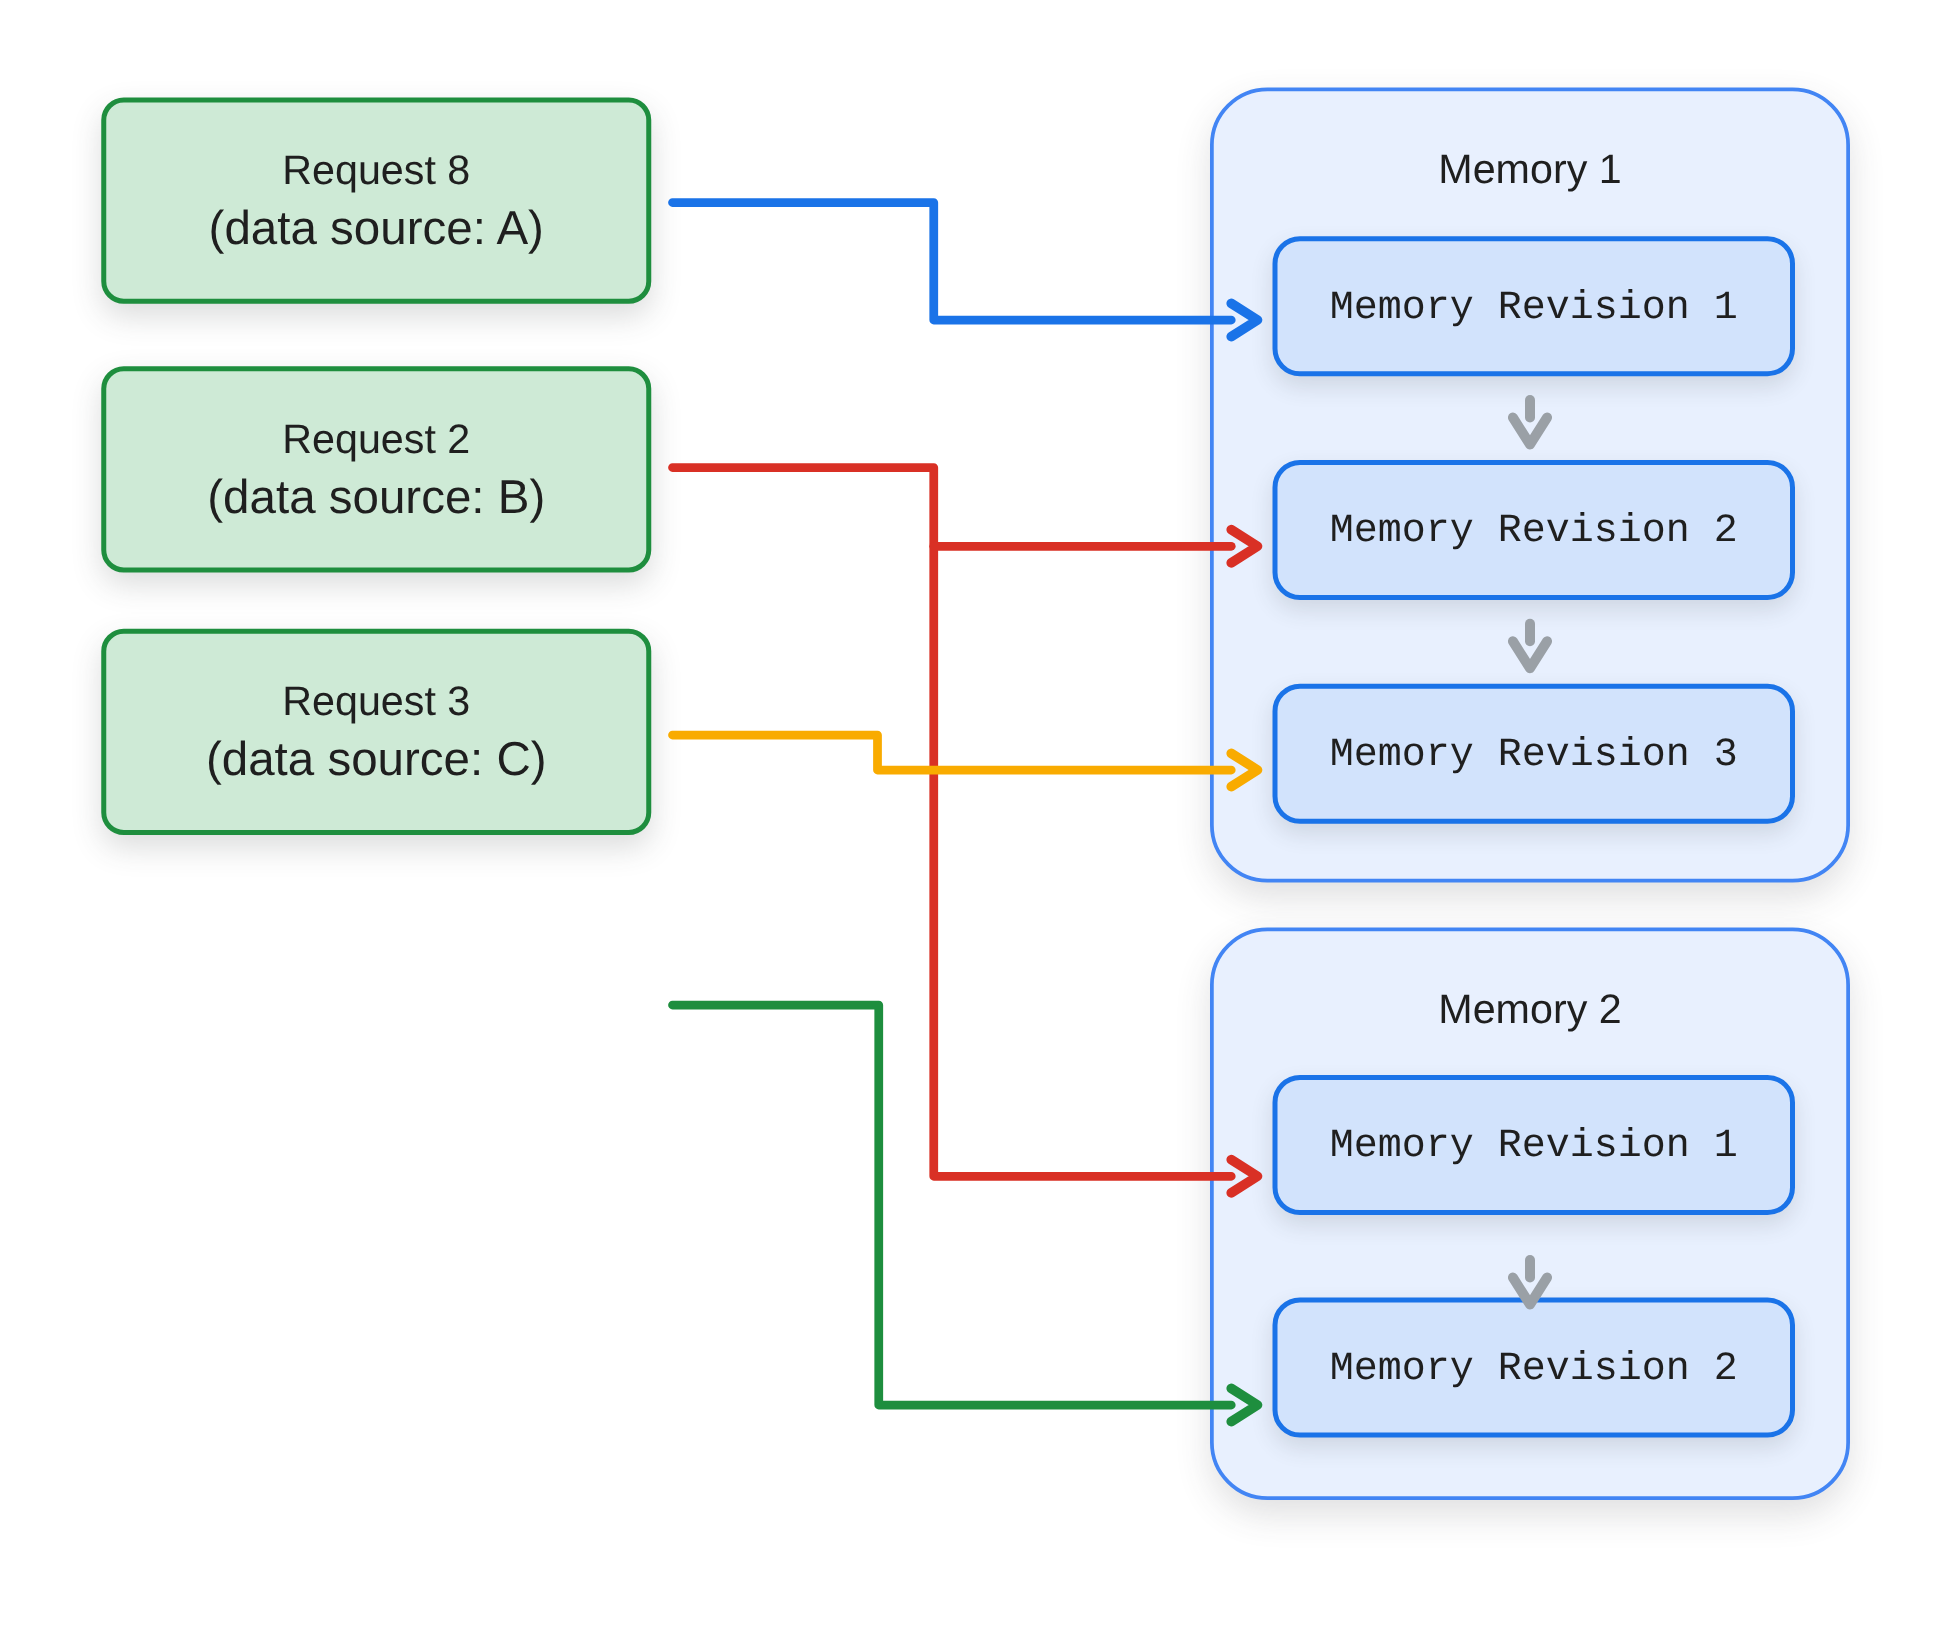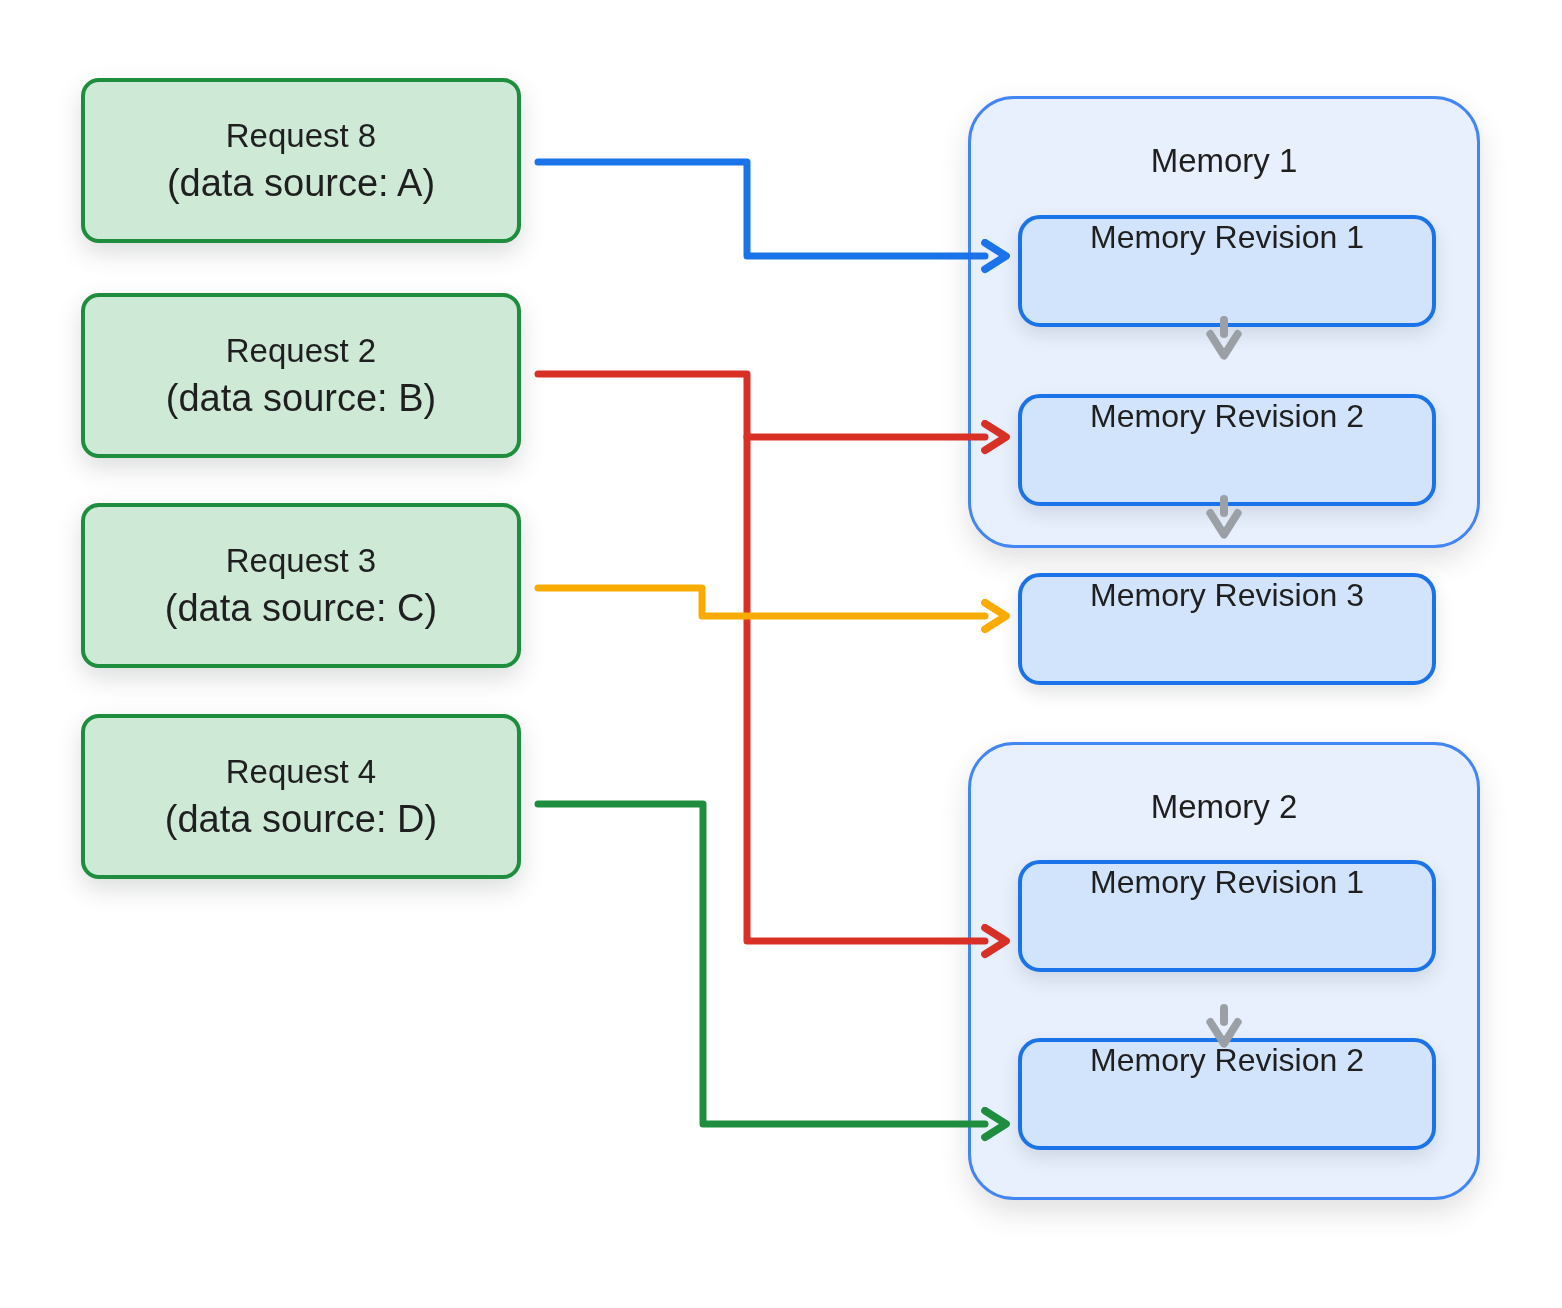--- a/index.html
+++ b/index.html
@@ -20,22 +20,22 @@
     background:#e8f0fe; border:3px solid #4285f4; border-radius:46px;
     box-shadow:0 12px 28px rgba(60,64,67,.16);
   }
   .mem-title {
     position:absolute; top:42px; left:0; right:0; text-align:center;
     font-size:33px; line-height:40px;
   }
   .rev-box {
     position:absolute; left:47px; width:418px; height:112px; box-sizing:border-box;
     background:#d2e3fc; border:4px solid #1a73e8; border-radius:22px;
-    display:flex; align-items:flex-start; justify-content:center;
-    font-size:32px; box-shadow:0 8px 18px rgba(60,64,67,.14);
+    display:flex; align-items:center; justify-content:center;
+    font-size:32px; box-shadow:0 8px 18px rgba(60,64,67,.14);font-family:Liberation Mono, monospace;
   }
   svg.overlay { position:absolute; left:0; top:0; width:1562px; height:1308px; pointer-events:none; }
   .flow     { fill:none; stroke-width:7; stroke-linecap:round; stroke-linejoin:round; }
   .grayflow { fill:none; stroke-width:8; stroke-linecap:round; }
   .ah       { fill:none; stroke-width:2.2; stroke-linecap:round; stroke-linejoin:round; }
 </style>
 </head>
 <body>
 
 <div class="canvas">
@@ -45,26 +45,22 @@
     <div class="req-sub">(data source: A)</div>
   </div>
   <div class="request-box" style="top:293px">
     <div class="req-title">Request 2</div>
     <div class="req-sub">(data source: B)</div>
   </div>
   <div class="request-box" style="top:503px">
     <div class="req-title">Request 3</div>
     <div class="req-sub">(data source: C)</div>
   </div>
-  <div class="request-box" style="top:714px">
-    <div class="req-title">Request 4</div>
-    <div class="req-sub">(data source: D)</div>
-  </div>
 
-  <div class="memory" style="top:96px;height:452px">
+  <div class="memory" style="top:70px;height:636px">
     <div class="mem-title">Memory 1</div>
     <div class="rev-box" style="top:116px">
       <span>Memory Revision 1</span>
     </div>
     <div class="rev-box" style="top:295px">
       <span>Memory Revision 2</span>
     </div>
     <div class="rev-box" style="top:474px">
       <span>Memory Revision 3</span>
     </div>

